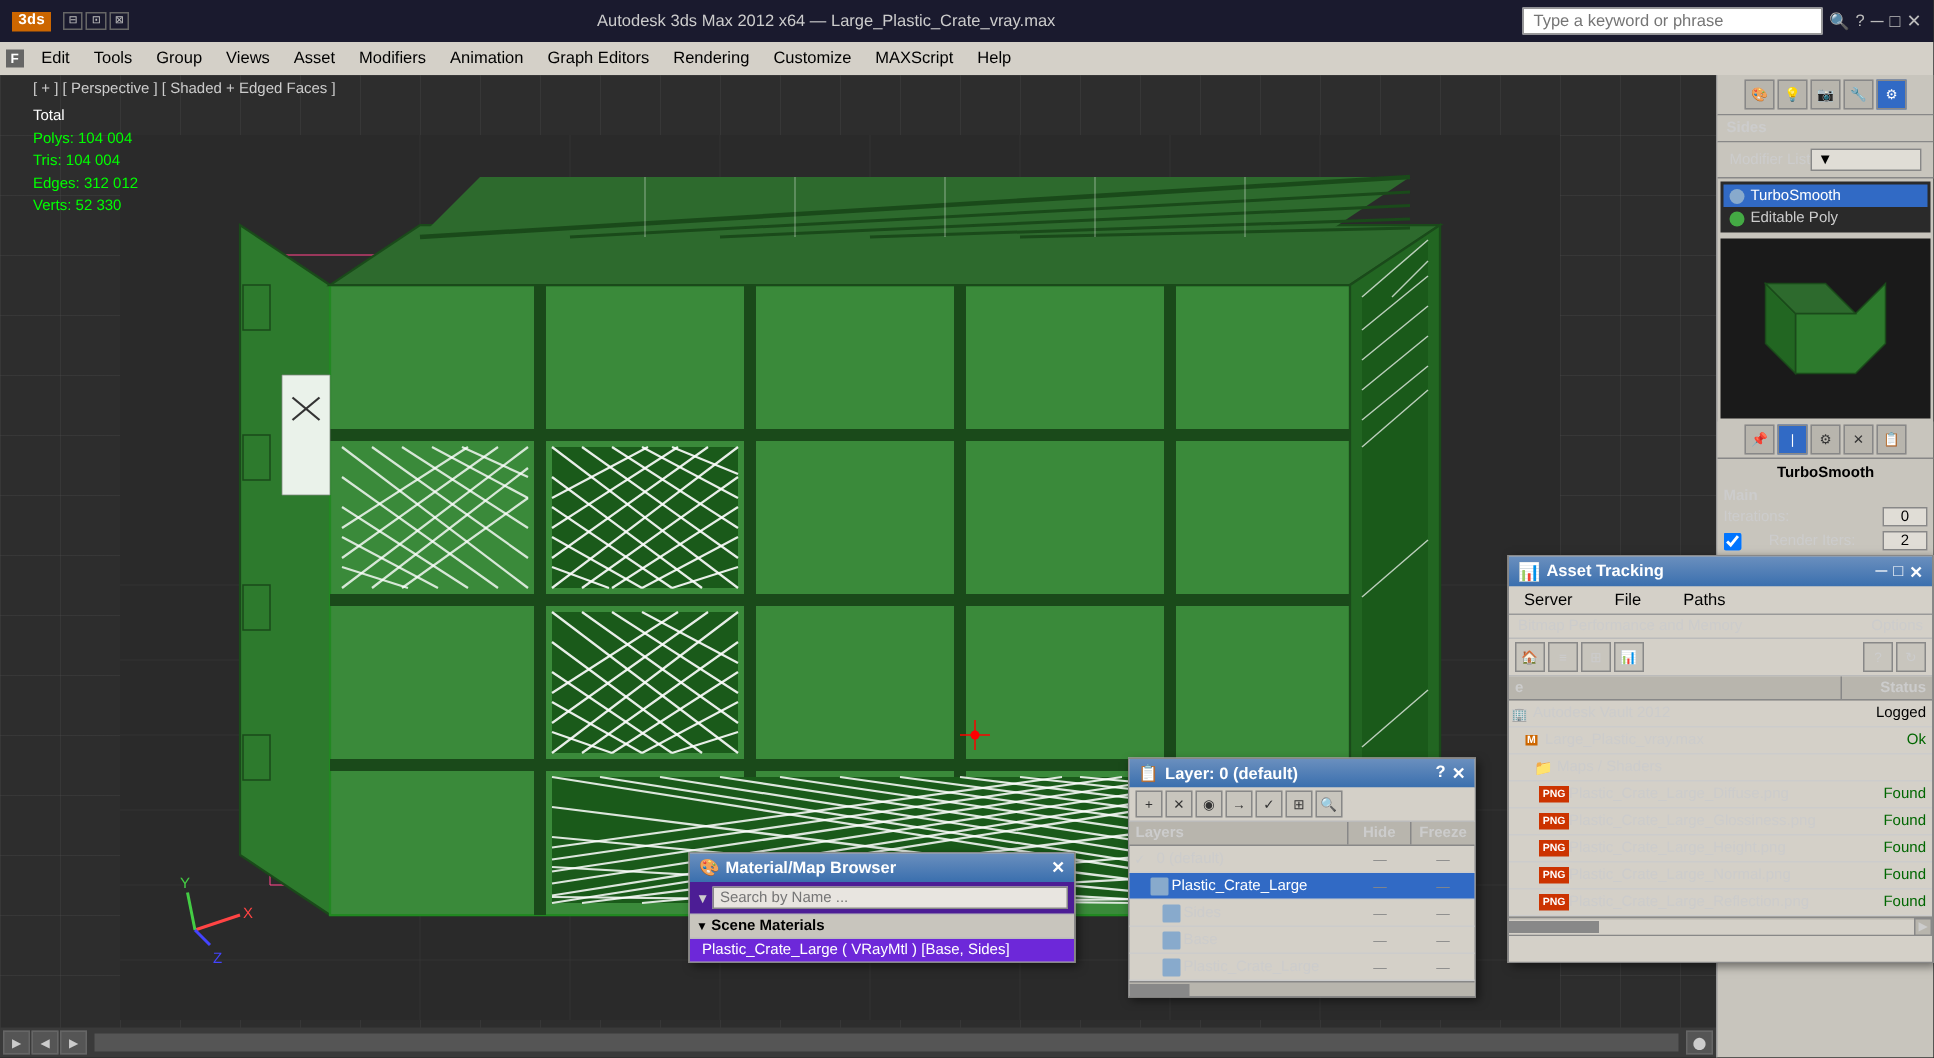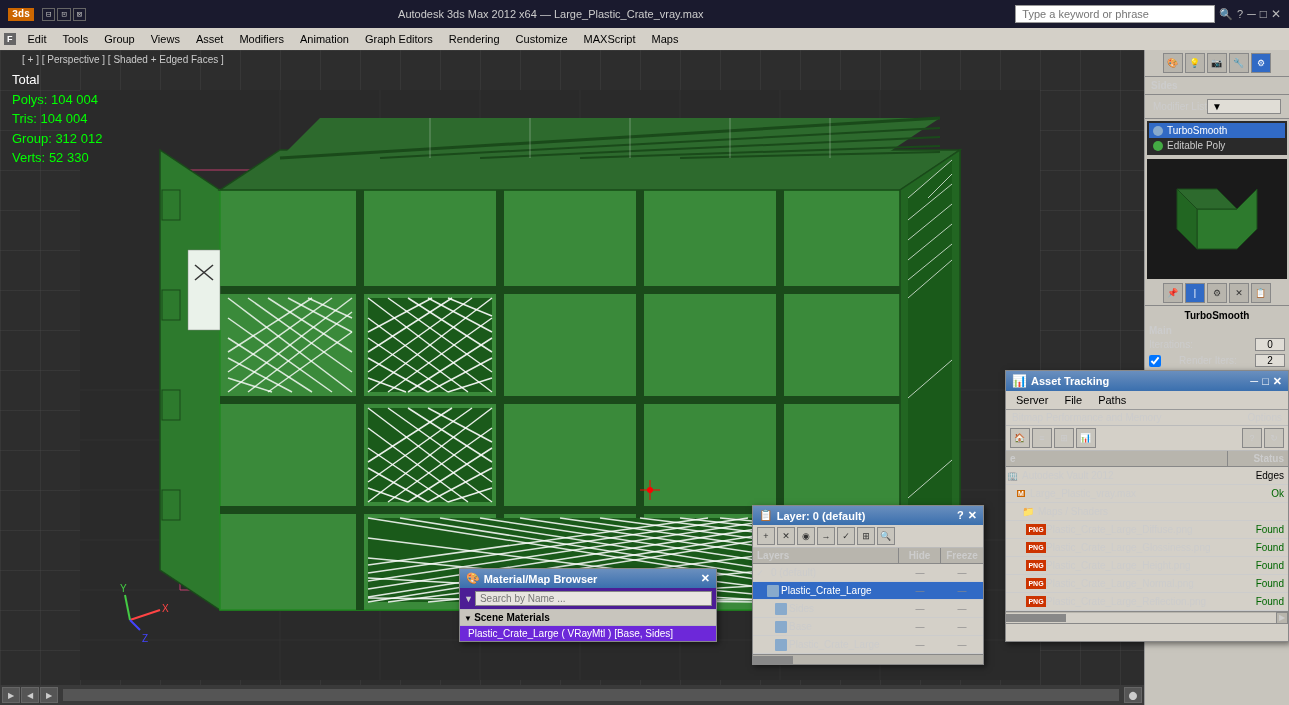--- a/index.html
+++ b/index.html
@@ -62,23 +62,23 @@
       left: 22px;
       color: #ccc;
       font-size: 10px;
       z-index: 10;
     }
 
     
     .stats-overlay {
       position: absolute;
       top: 20px;
-      left: 12px;
+      left: 22px;
       color: #00ff00;
-      font-size: 13px;
+      font-size: 10px;
       line-height: 1.5;
       z-index: 10;
     }
     .stats-overlay .total { color: #fff; }
 
     
     .grid-bg {
       position: absolute;
       inset: 0;
       background:
@@ -162,21 +162,21 @@
       align-items: center;
       justify-content: space-between;
       font-size: 11px;
       font-weight: bold;
     }
     .at-title-controls { display: flex; gap: 4px; }
     .at-title-controls span { cursor: pointer; font-size: 11px; }
     .at-menu-bar {
       background: #d4d0c8;
       display: flex;
-      gap: 4px;
+      gap: 16px;
       padding: 2px 4px;
       font-size: 11px;
       border-bottom: 1px solid #999;
     }
     .at-menu-item { padding: 1px 6px; cursor: pointer; color: #000; }
     .at-toolbar {
       display: flex;
       align-items: center;
       padding: 2px 4px;
       gap: 2px;
@@ -419,42 +419,42 @@
   <div class="menu-item">Tools</div>
   <div class="menu-item">Group</div>
   <div class="menu-item">Views</div>
   <div class="menu-item">Asset</div>
   <div class="menu-item">Modifiers</div>
   <div class="menu-item">Animation</div>
   <div class="menu-item">Graph Editors</div>
   <div class="menu-item">Rendering</div>
   <div class="menu-item">Customize</div>
   <div class="menu-item">MAXScript</div>
-  <div class="menu-item">Maps</div>
+  <div class="menu-item">Help</div>
 </div>
 
 <div class="main-layout">
 
   <div class="viewport-area">
     <div class="grid-bg"></div>
 
     <div class="viewport-label">[ + ] [ Perspective ] [ Shaded + Edged Faces ]</div>
 
     <div class="stats-overlay">
       <div class="total">Total</div>
       <div>
         <span>Polys:</span>
         <span>104 004</span>
       </div>
       <div>
         <span>Tris:</span>
         <span>104 004</span>
       </div>
       <div>
-        <span>Group:</span>
+        <span>Edges:</span>
         <span>312 012</span>
       </div>
       <div>
         <span>Verts:</span>
         <span>52 330</span>
       </div>
     </div>
 
     <svg style="position:absolute;top:40px;left:80px;width:960px;height:590px;" viewBox="0 0 960 590">
 
@@ -749,21 +749,21 @@
     <div class="at-th-name">e</div>
     <div class="at-th-status">Status</div>
   </div>
   <div class="at-table-body">
 
     <div class="at-row">
       <div class="at-row-icon">
           <span style="color:#cc8800;font-size:9px;">🏢</span>
         </div>
       <div class="at-row-name">Autodesk Vault 2012</div>
-      <div class="at-row-status status-logged">Edges</div>
+      <div class="at-row-status status-logged">Logged</div>
     </div>
 
     <div class="at-row indent1">
       <div class="at-row-icon">
           <span style="background:#cc6600;color:white;font-size:7px;padding:0 1px;font-weight:bold;">M</span>
         </div>
       <div class="at-row-name">Large_Plastic_vray.max</div>
       <div class="at-row-status status-ok">Ok</div>
     </div>
 

